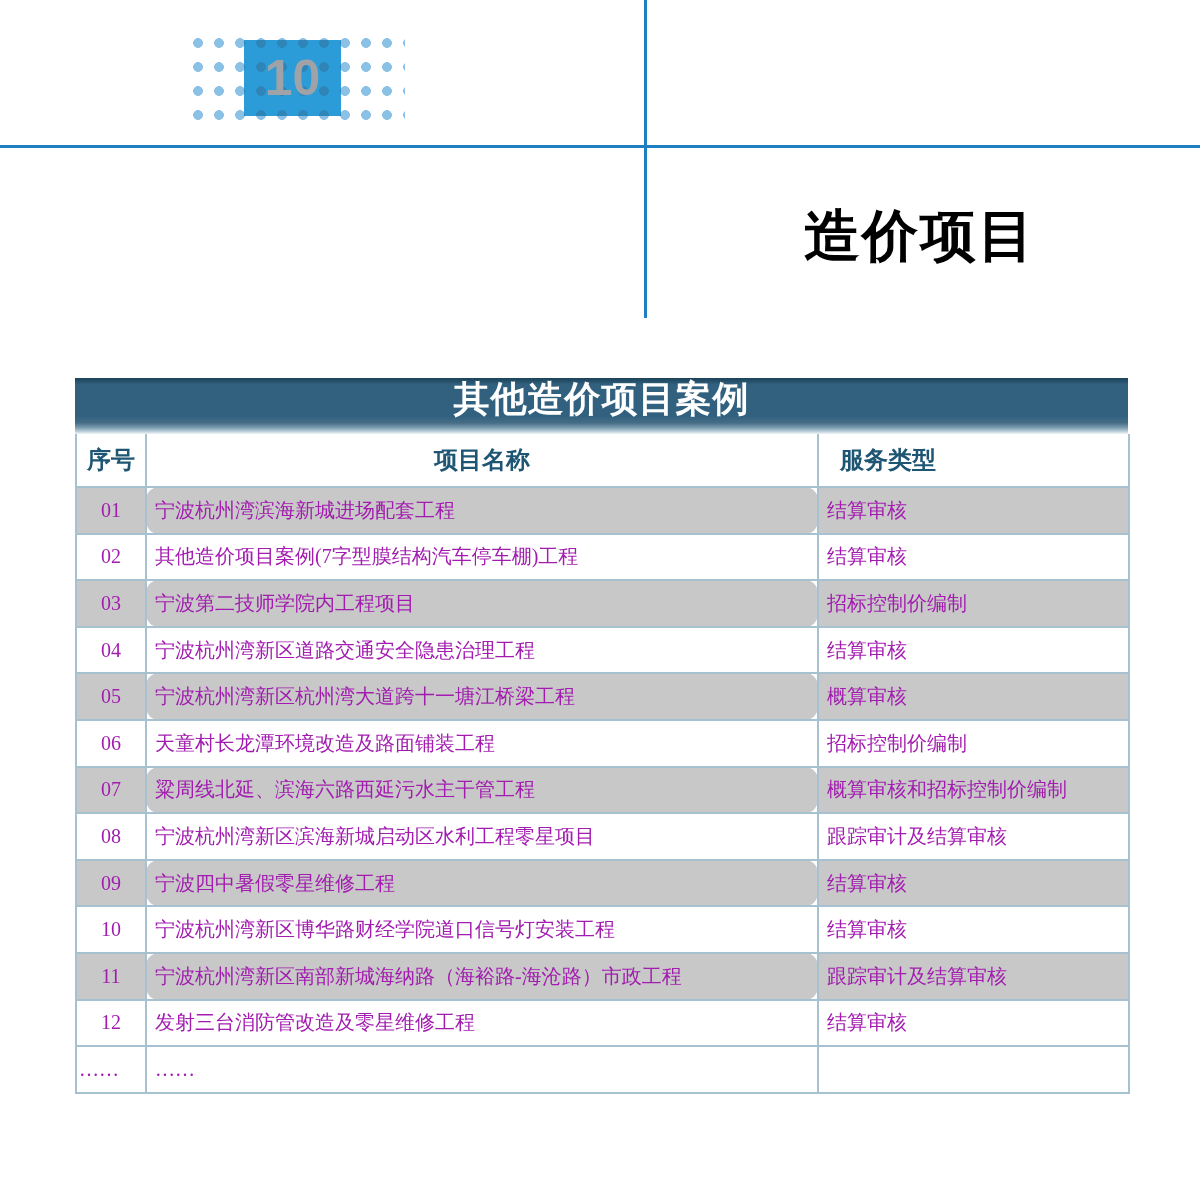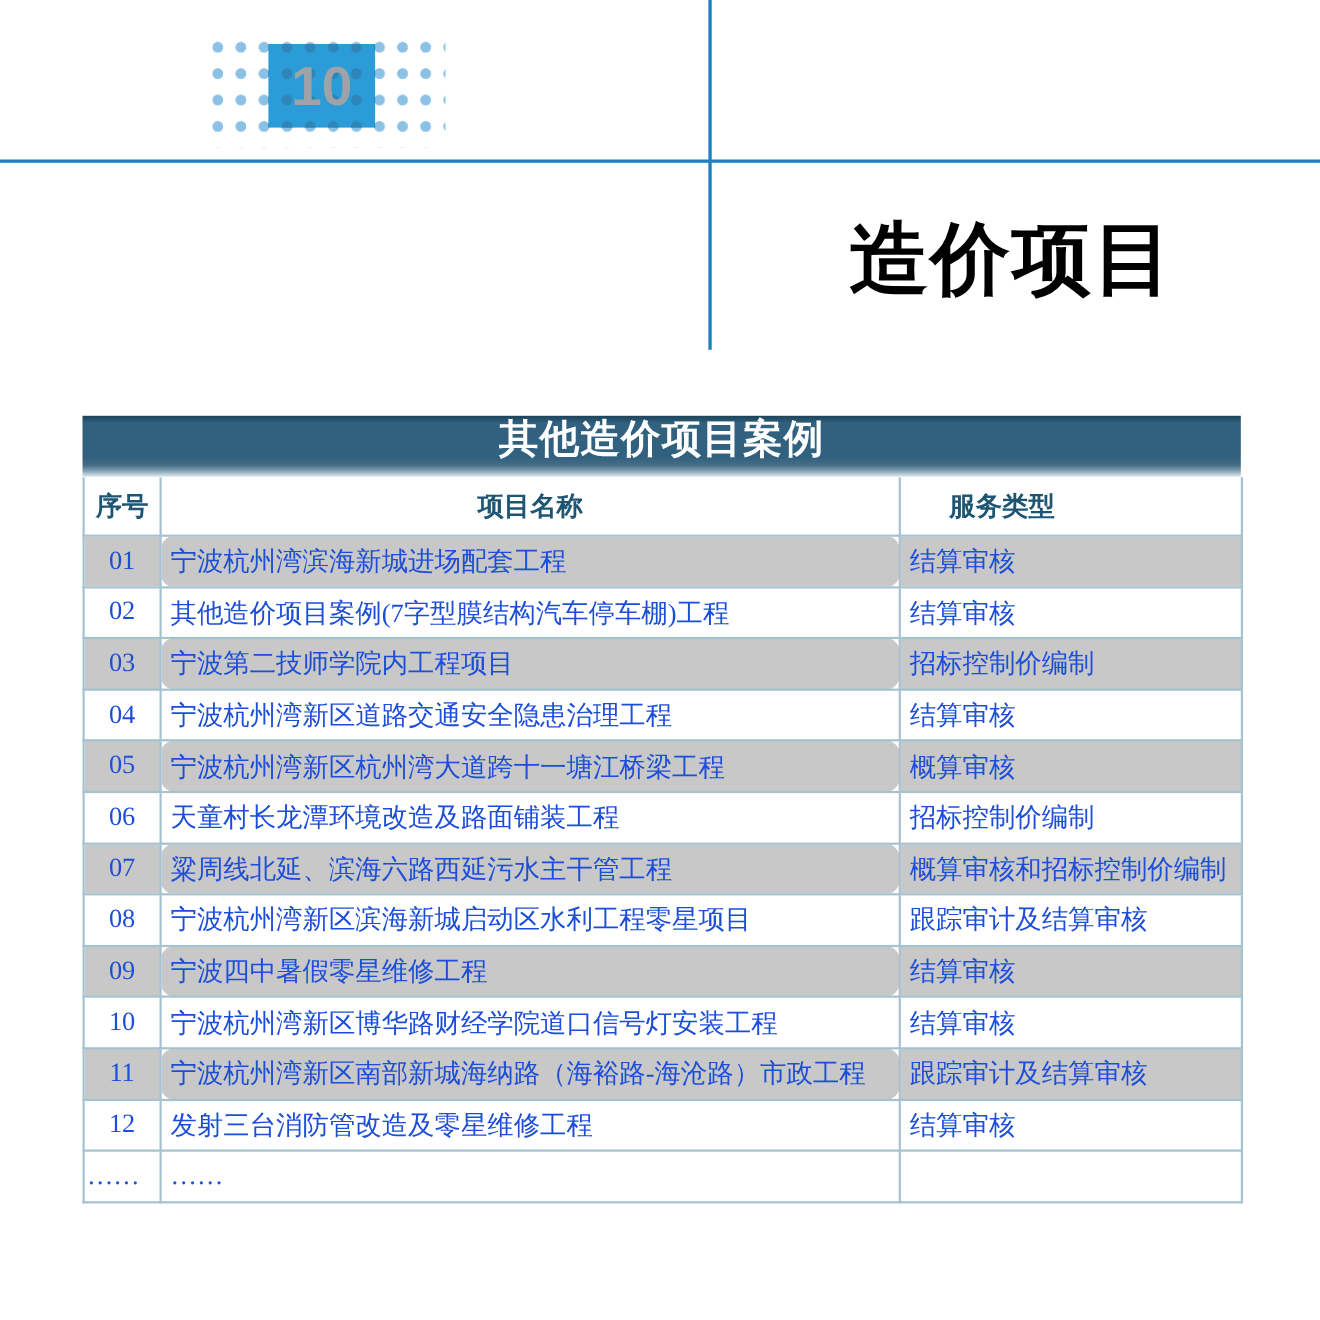--- a/index.html
+++ b/index.html
@@ -33,21 +33,21 @@
   }
   .page-num{
     color:var(--page_num_gray);font-size:50px;font-weight:bold;line-height:1;
     font-family:"Liberation Sans","DejaVu Sans",sans-serif;
   }
   .h-line{position:absolute;left:0;top:145px;width:1200px;height:3px;background:var(--accent_line);}
   .v-line{position:absolute;left:644px;top:0;width:3px;height:318px;background:var(--accent_line);}
   .section-title{
     position:absolute;left:660px;top:196px;width:520px;height:80px;
     text-align:center;line-height:80px;
-    font-size:72px;font-weight:bold;color:#000;letter-spacing:2px;
+    font-size:56px;font-weight:bold;color:#000;letter-spacing:2px;
   }
   .table-wrap{
     position:absolute;left:75px;top:378px;width:1053px;
   }
   .table-title{
     height:56px;line-height:42px;text-align:center;
     color:#ffffff;font-size:36px;font-weight:bold;letter-spacing:1px;
     background:linear-gradient(180deg,
       var(--bar_teal_dark) 0%, var(--bar_teal) 12%, var(--bar_teal) 68%,
       #456C85 80%, #7D9FB2 89%, #C2D3DD 96%, #F2F6F8 100%);
@@ -58,25 +58,25 @@
   }
   table.cost-table td,table.cost-table th{
     border:2px solid var(--table_border);
     overflow:hidden;white-space:nowrap;
   }
   table.cost-table tr.head-row th{
     height:50px;background:#ffffff;color:var(--header_text);
     font-family:"Liberation Sans","DejaVu Sans",sans-serif;
     font-size:24px;font-weight:bold;text-align:center;border-top:none;
   }
-  table.cost-table tr.head-row th.svc{text-align:left;padding-left:44px;}
+  table.cost-table tr.head-row th.svc{text-align:left;padding-left:21px;}
   table.cost-table tr.data-row{height:46.6px;}
   table.cost-table tr.row-gray{background:var(--row_gray);}
   table.cost-table tr.row-white{background:#ffffff;}
-  table.cost-table td{font-size:24px;color:#1d4ed8;}
+  table.cost-table td{font-size:20px;color:#a21caf;}
   table.cost-table td.no{text-align:center;}
   table.cost-table td.name{padding-left:8px;border-radius:13px;}
   table.cost-table td.svc{padding-left:8px;}
   table.cost-table tr.dots-row td.no{text-align:left;padding-left:2px;}
 </style>
 </head>
 <body>
 
 <div class="dots-pattern"></div>
 

